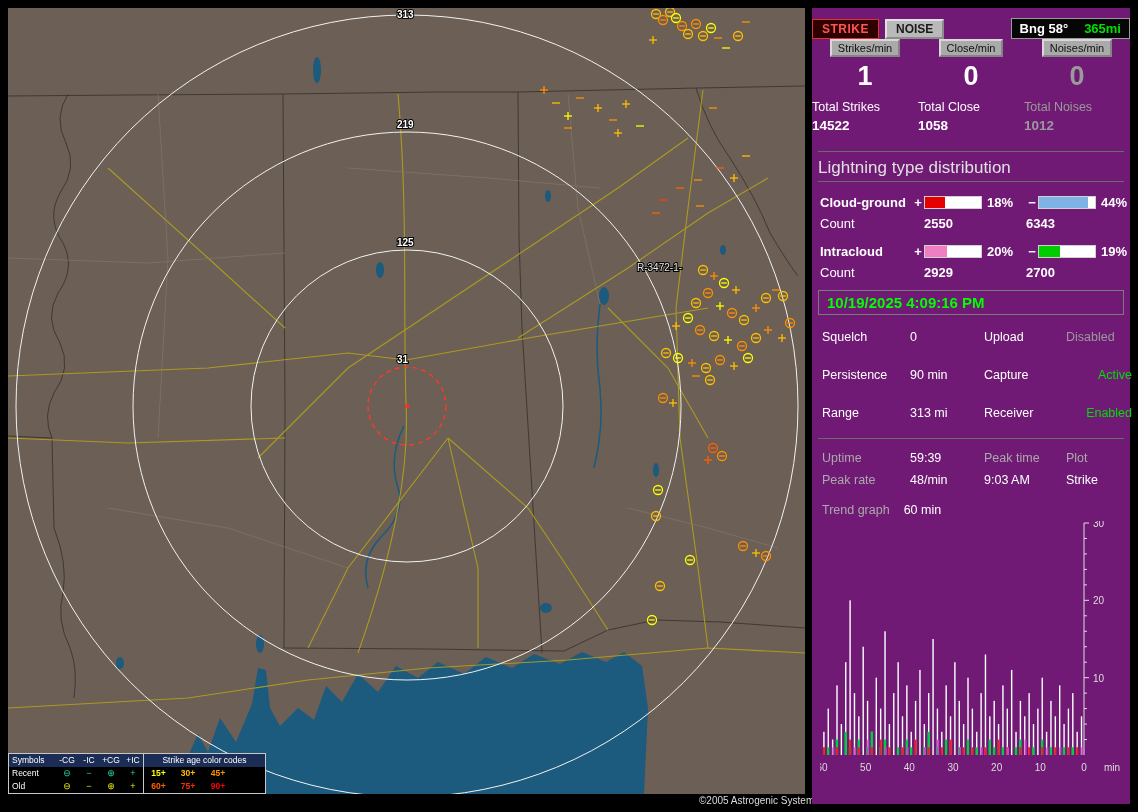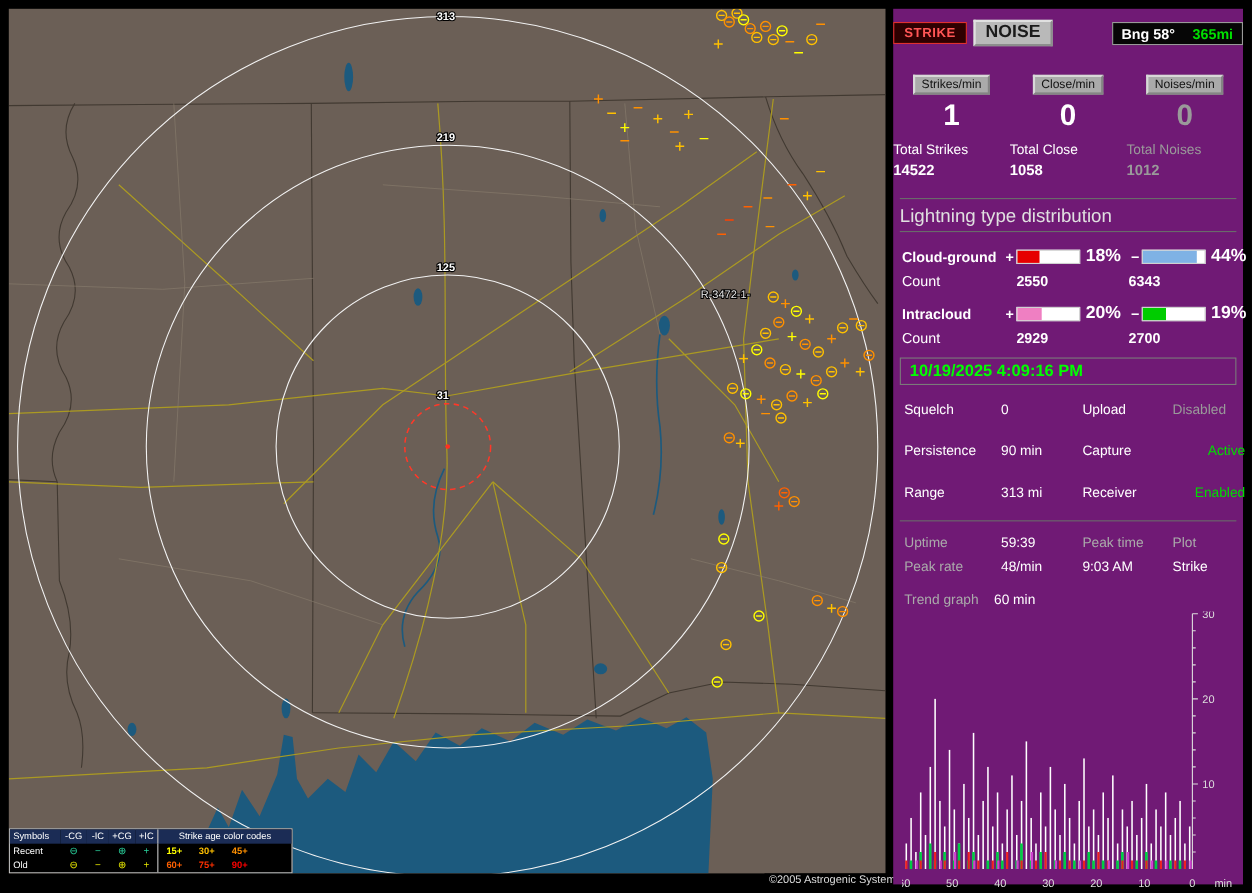--- a/index.html
+++ b/index.html
@@ -25,46 +25,46 @@
   .legend .sym{font-size:9px;}
   .legend b{font-weight:bold;}
 
   
   .panel{position:absolute;left:812px;top:8px;width:318px;height:796px;background:#701a75;
          font-size:13px;}
   .row-top{display:flex;align-items:center;margin-top:10px;}
   .btn-strike{background:#2e0000;border:1px solid #e03030;color:#ff5555;font-weight:bold;
               font-size:12px;padding:2px 9px;letter-spacing:.5px;cursor:default;}
   .btn-noise{background:#b9b9b9;border:2px outset #e0e0e0;color:#1a1a1a;font-weight:bold;
-             font-size:16px;padding:1px 9px;margin-left:6px;cursor:default;}
+             font-size:12px;padding:1px 9px;margin-left:6px;cursor:default;}
   .bng-box{margin-left:auto;background:#060606;border:1px solid #999;padding:2px 8px;
            display:flex;gap:16px;font-weight:bold;font-size:13px;}
   .bng-dist{color:#00e000;}
 
-  .row-rates{display:grid;grid-template-columns:1fr 1fr 1fr;margin-top:26px;text-align:center;}
+  .row-rates{display:grid;grid-template-columns:1fr 1fr 1fr;text-align:center;}
   .rate-btn{background:#aaaaaa;border:2px outset #d8d8d8;color:#111;font-size:11px;
             padding:1px 6px;justify-self:center;cursor:default;}
   .row-numbers{display:grid;grid-template-columns:1fr 1fr 1fr;margin-top:4px;text-align:center;
                font-size:27px;font-weight:bold;}
   .row-totals{display:grid;grid-template-columns:1fr 1fr 1fr;margin-top:8px;text-align:left;}
   .tot-label{font-size:12.5px;}
   .tot-value{font-size:13.5px;font-weight:bold;margin-top:4px;}
   .dim{color:#9a9a9a;}
 
   .divider{border-top:1px solid #6a6a6a;margin:18px 6px 0 6px;}
   .dist-title{margin:6px 6px 0 6px;padding-bottom:3px;border-bottom:1px solid #6a6a6a;
               color:#e0e0e0;font-size:17px;}
 
   .dist-row{display:grid;grid-template-columns:92px 12px 58px 44px 12px 58px 40px;
             align-items:center;margin:13px 0 0 8px;}
   .dist-name{font-weight:bold;font-size:13px;}
   .sign{font-weight:bold;text-align:center;}
   .bar{height:11px;background:#fff;border:1px solid #d0d0d0;position:relative;}
   .bar-fill{position:absolute;left:0;top:0;bottom:0;}
-  .pct{font-weight:bold;padding-left:5px;font-size:16px;}
+  .pct{font-weight:bold;padding-left:5px;font-size:13px;}
   .count-row{display:grid;grid-template-columns:92px 12px 102px 70px;margin:6px 0 0 8px;}
   .count-num{font-weight:bold;}
 
   .datetime{margin:10px 6px 0 6px;border:1px solid #7a7a7a;padding:3px 8px;
             color:#00ff00;font-weight:bold;font-size:15px;}
 
   .status-grid{display:grid;grid-template-columns:88px 74px 82px 66px;row-gap:24px;
                margin:15px 0 0 10px;font-size:12.5px;}
   .val-green{color:#00dd00;text-align:right;}
   .val-gray{color:#9a9a9a;}

